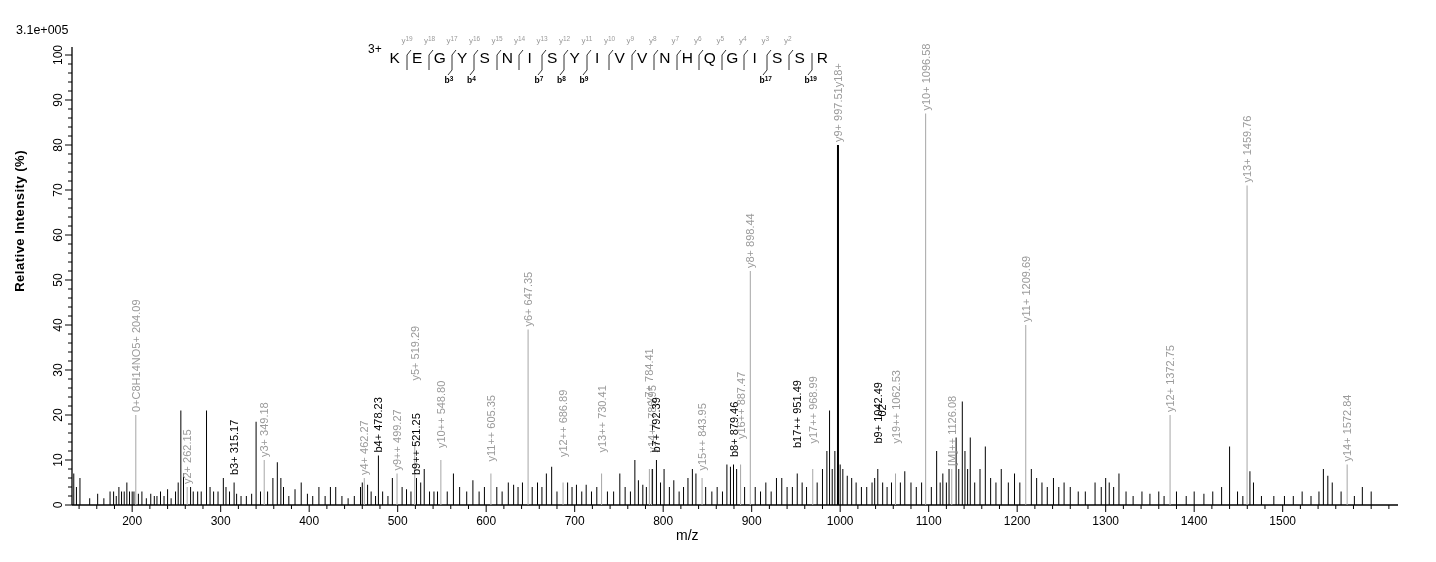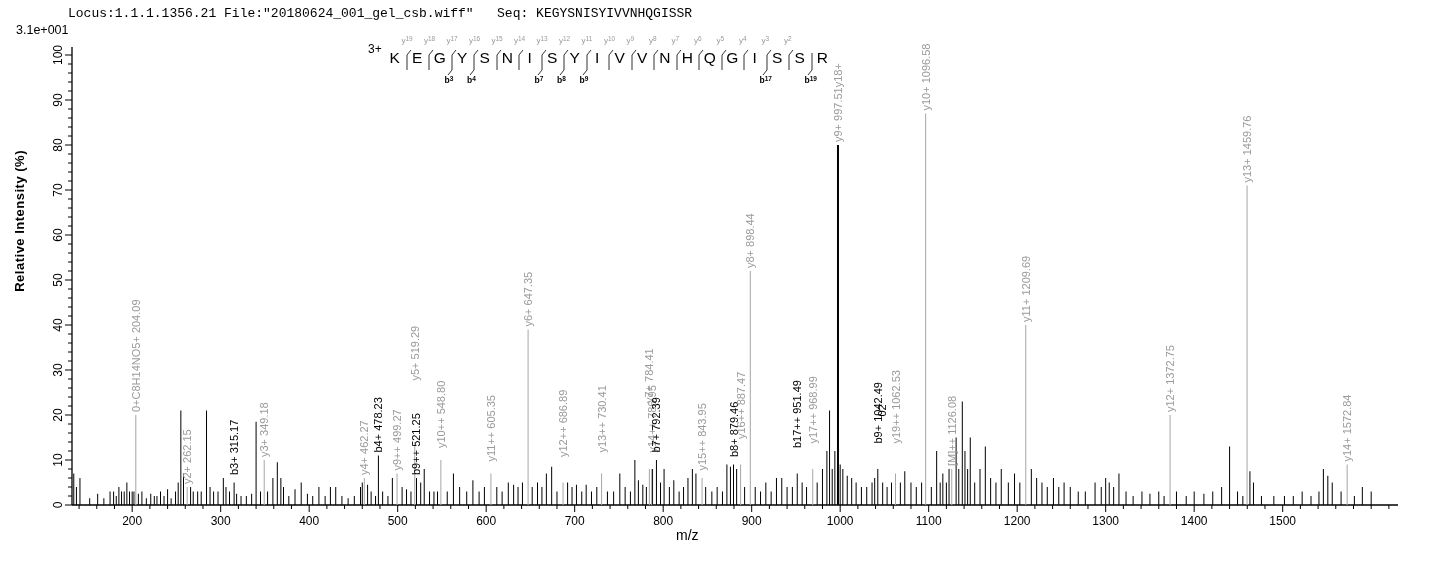--- a/index.html
+++ b/index.html
@@ -20,22 +20,21 @@
   .clv{position:relative;width:9px;height:58px;display:inline-block;}
   .clv svg{position:absolute;left:0;top:15px;}
   .ion-y{position:absolute;left:0;top:1px;font-size:8px;color:#9a9a9a;white-space:nowrap;}
   .ion-b{position:absolute;left:-2px;top:41px;font-size:8.5px;font-weight:bold;color:#000;white-space:nowrap;}
   .ion-num{font-size:6.5px;vertical-align:2px;}
 </style>
 </head>
 <body>
 
 <div class="screen">
-  <div class="hdr">Locus:1.1.1.1356.21 File:"20180624_001_gel_csb.wiff"   Seq: KEGYSNISYIVVNHQGISSR</div>
-  <div class="base-int">3.1e+001</div>
+  <div class="base-int">3.1e+005</div>
   <div class="ylab">Relative  Intensity (%)</div>
   <div class="xlab">m/z</div>
 
   <svg class="plot" width="1436" height="562" viewBox="0 0 1436 562">
       <line x1="72" y1="47" x2="72" y2="505" stroke="#000000" stroke-width="1.3"></line>
       <line x1="72" y1="505" x2="1398" y2="505" stroke="#000000" stroke-width="1.3"></line>
       <line x1="65" y1="505" x2="72" y2="505" stroke="#000000" stroke-width="1"></line>
       <text transform="translate(62 505) rotate(-90)" text-anchor="middle" font-size="12" font-family="&quot;Liberation Sans&quot;,sans-serif" fill="#000000">0</text>
       <line x1="68" y1="496" x2="72" y2="496" stroke="#000000" stroke-width="1"></line>
       <line x1="68" y1="487" x2="72" y2="487" stroke="#000000" stroke-width="1"></line>

